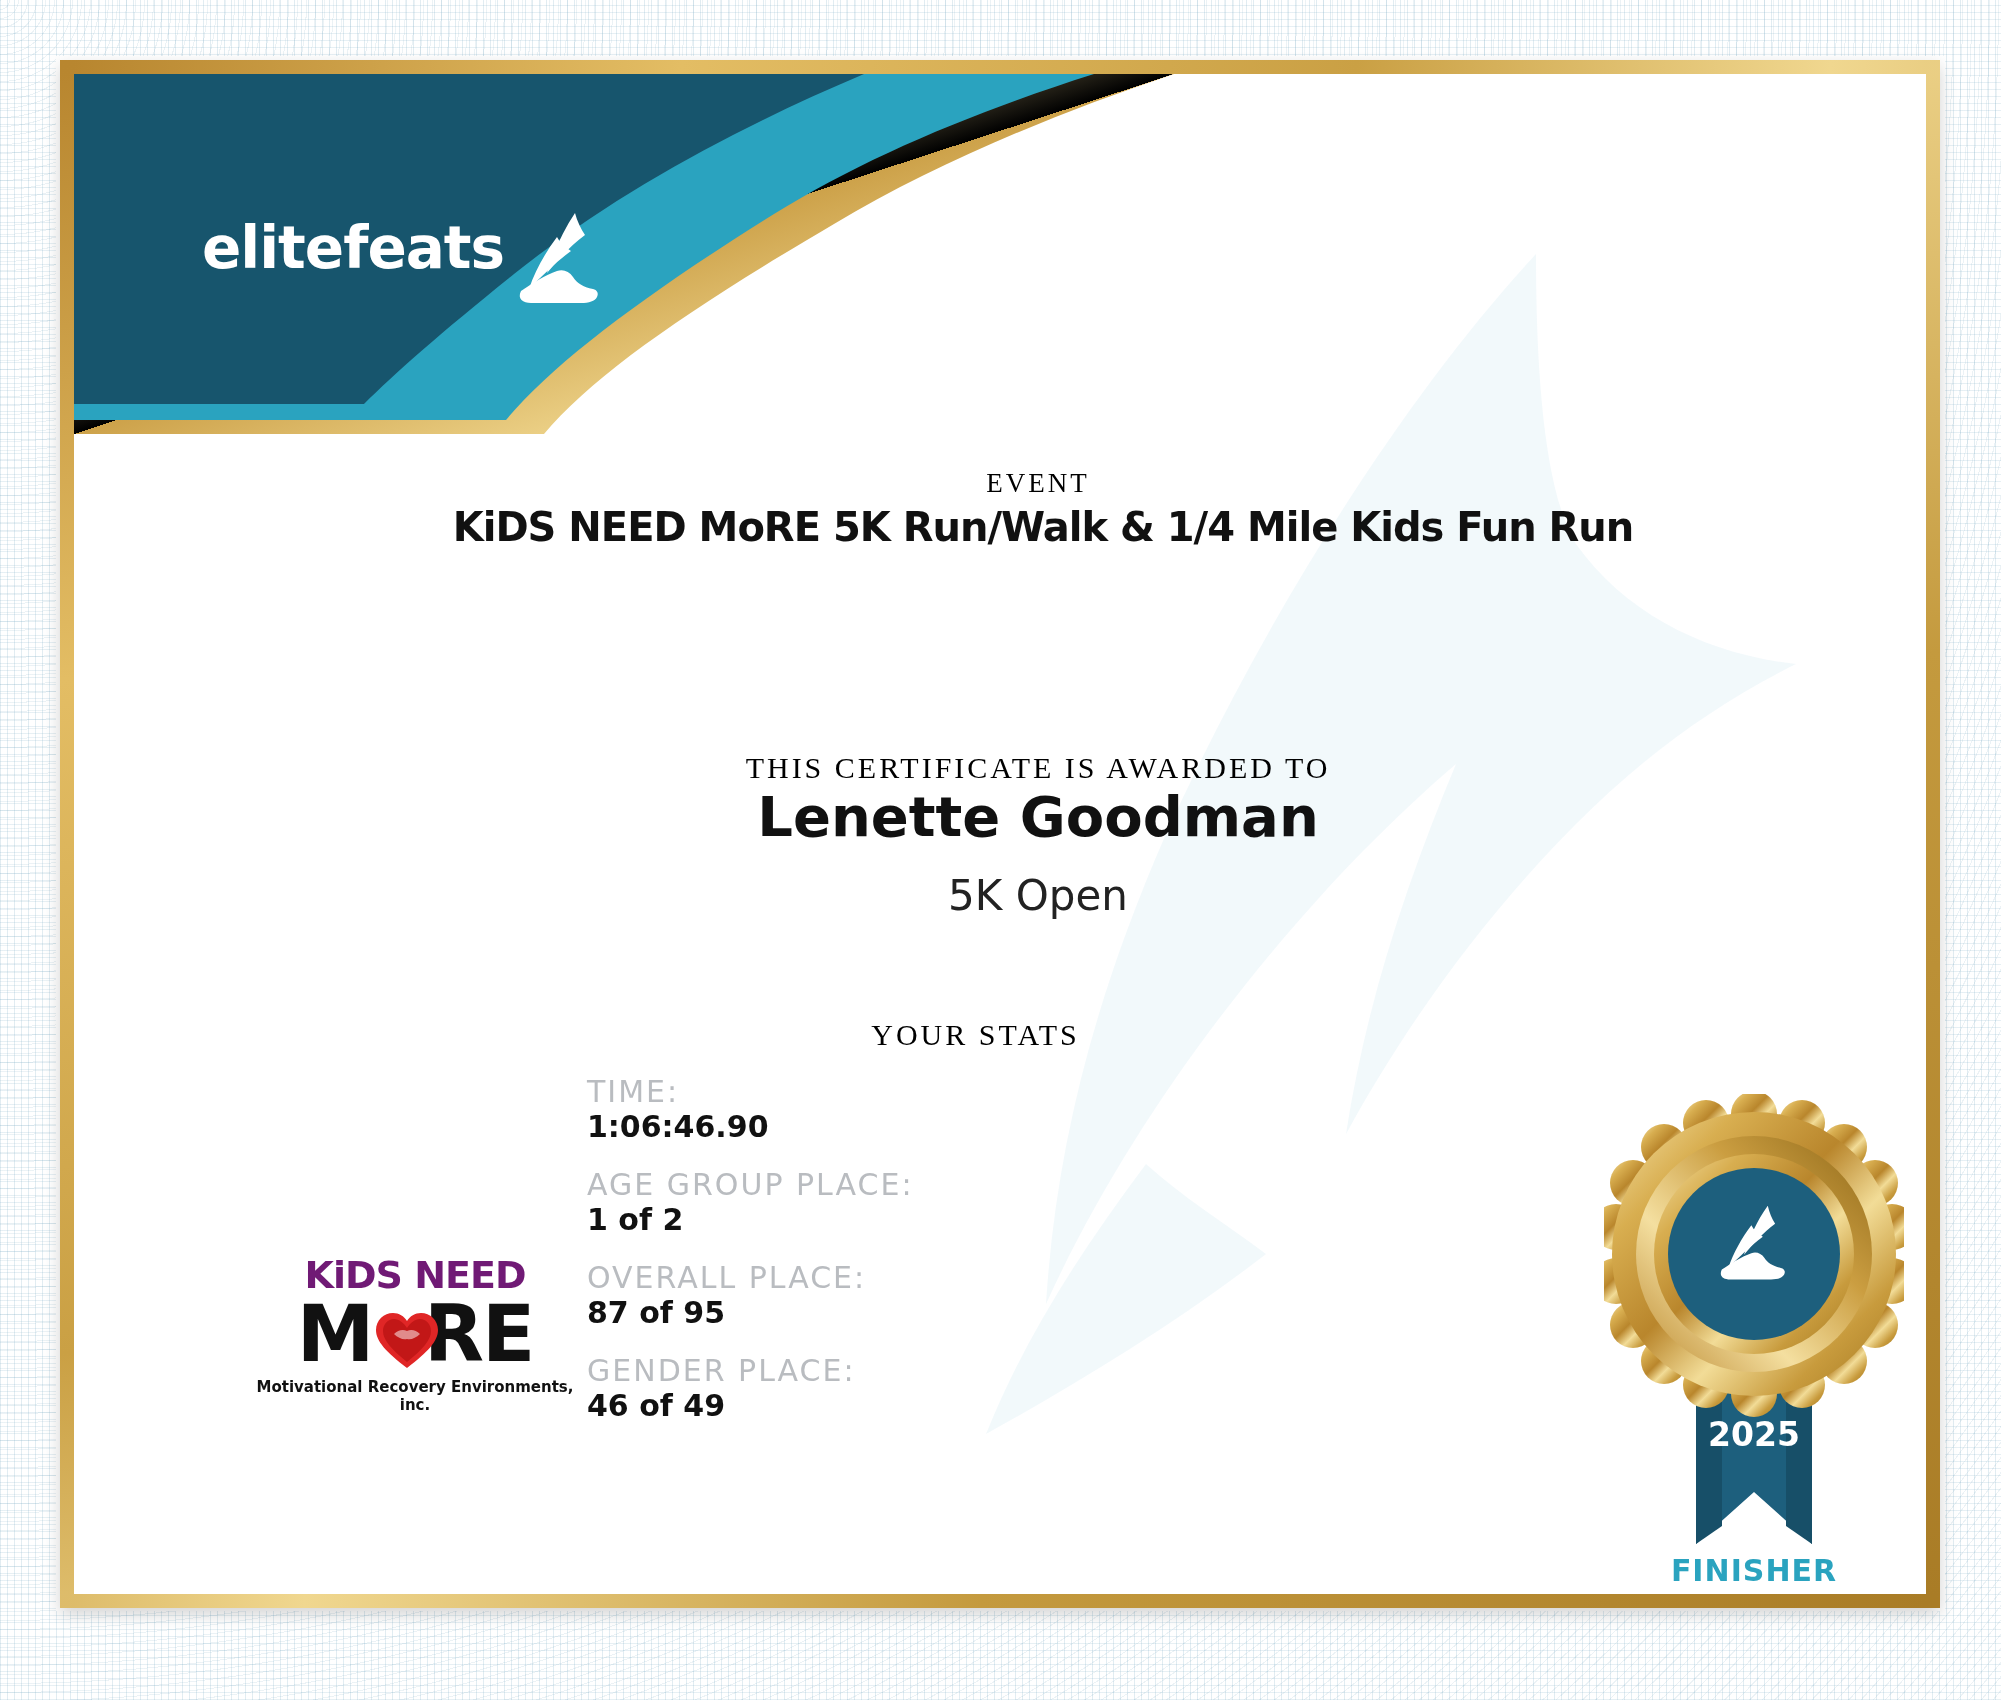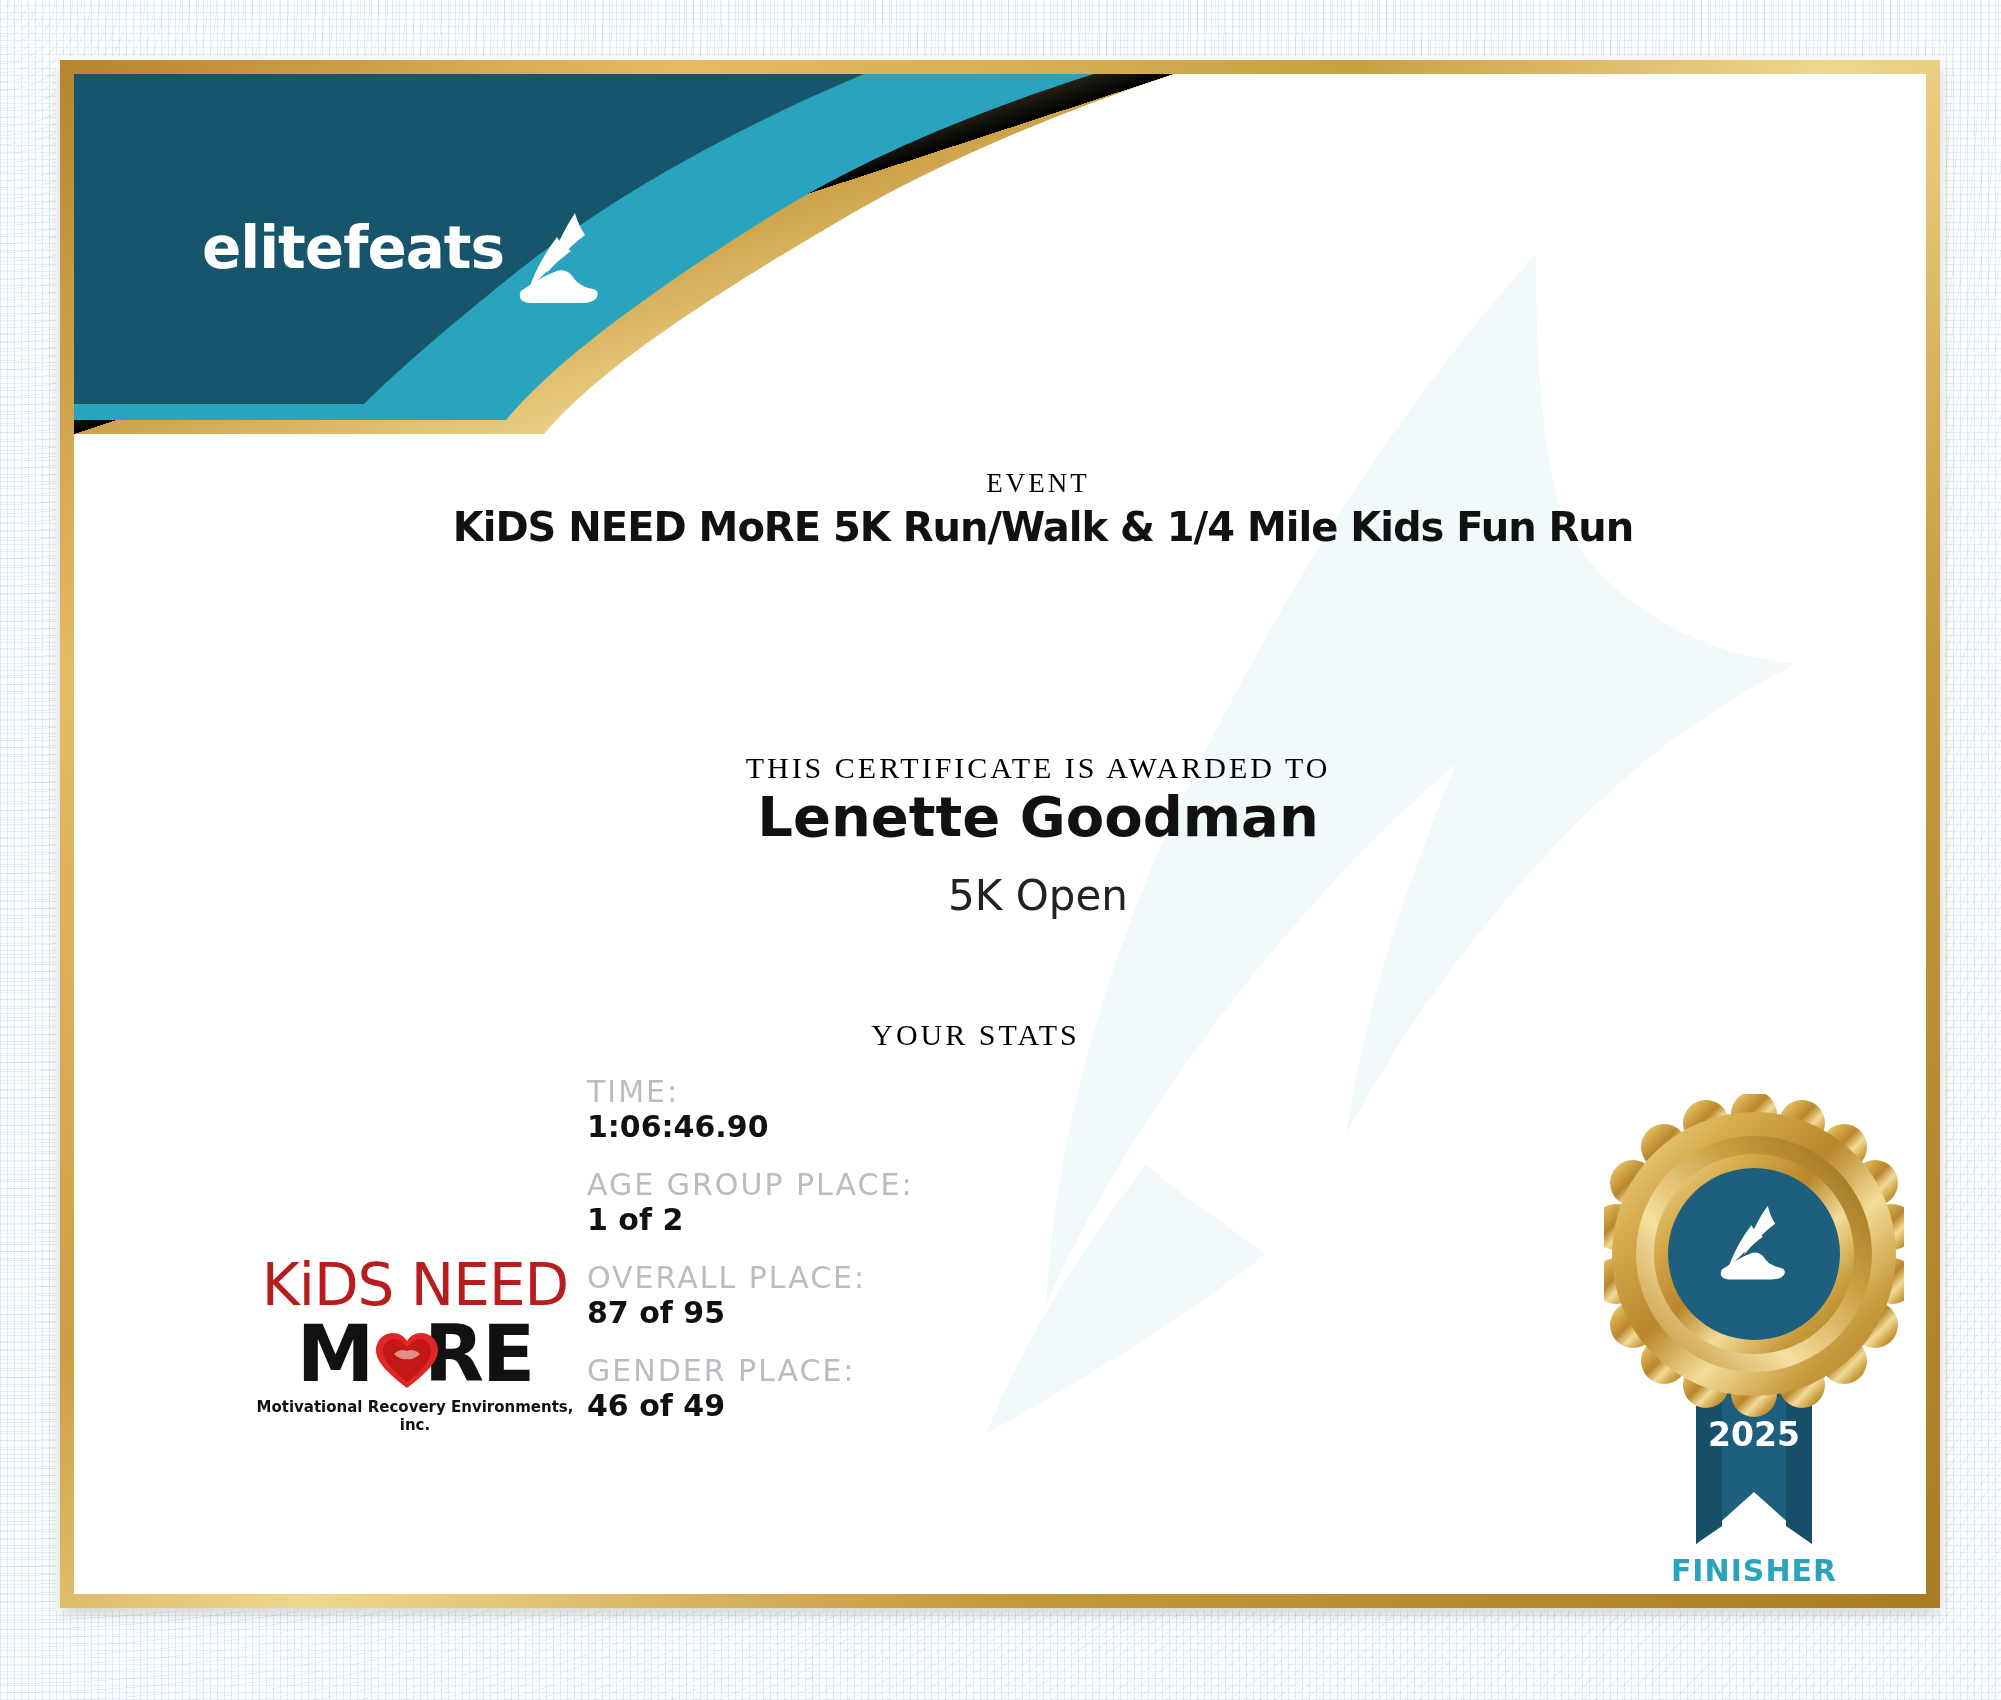--- a/index.html
+++ b/index.html
@@ -196,23 +196,23 @@
 
   
   .sponsor {
     position: absolute;
     left: 176px;
     top: 1182px;
     width: 330px;
     text-align: center;
   }
   .sponsor-line1 {
-    font-size: 58px;
-    font-weight: 400;
-    color: #b91c1c;
+    font-size: 38px;
+    font-weight: 700;
+    color: #701a75;
     letter-spacing: -1px;
     line-height: 1;
   }
   .sponsor-line2 {
     position: relative;
     font-size: 78px;
     font-weight: 700;
     color: #111111;
     letter-spacing: -2px;
     line-height: 1.05;

